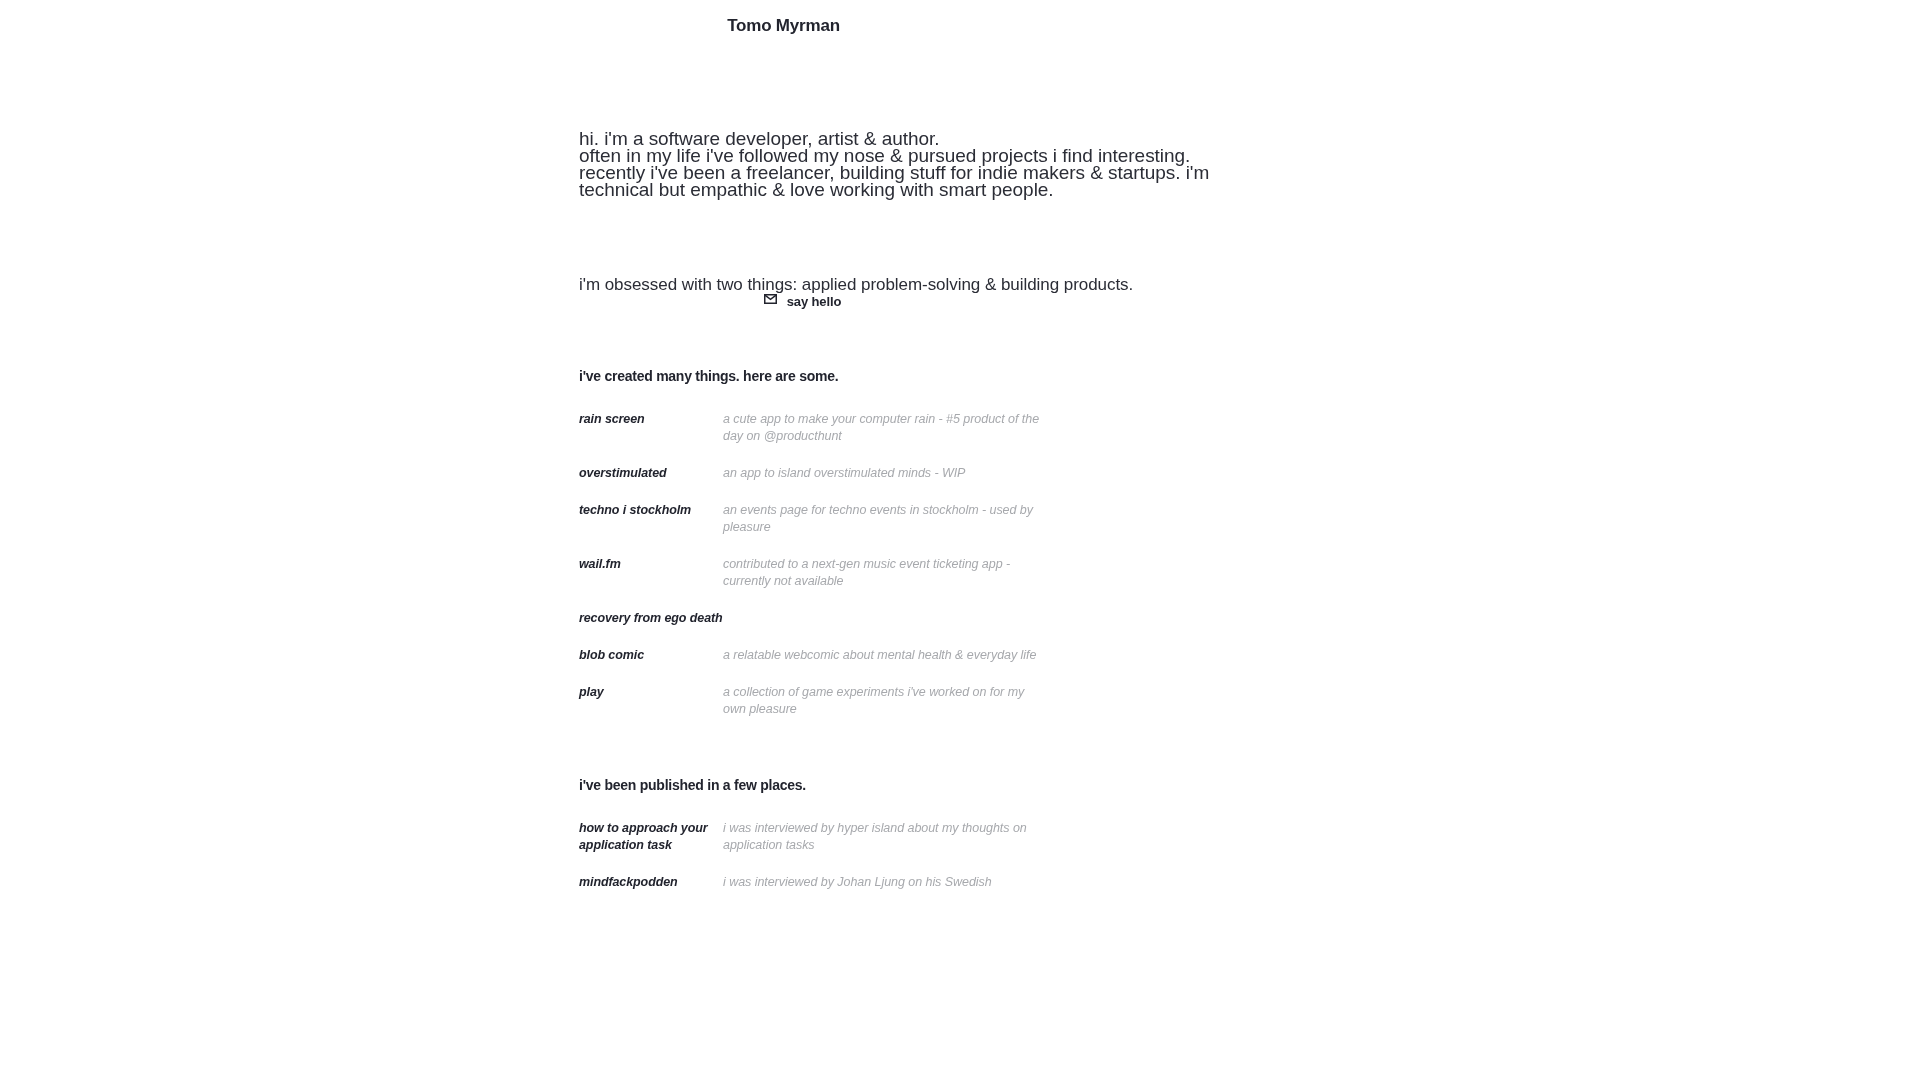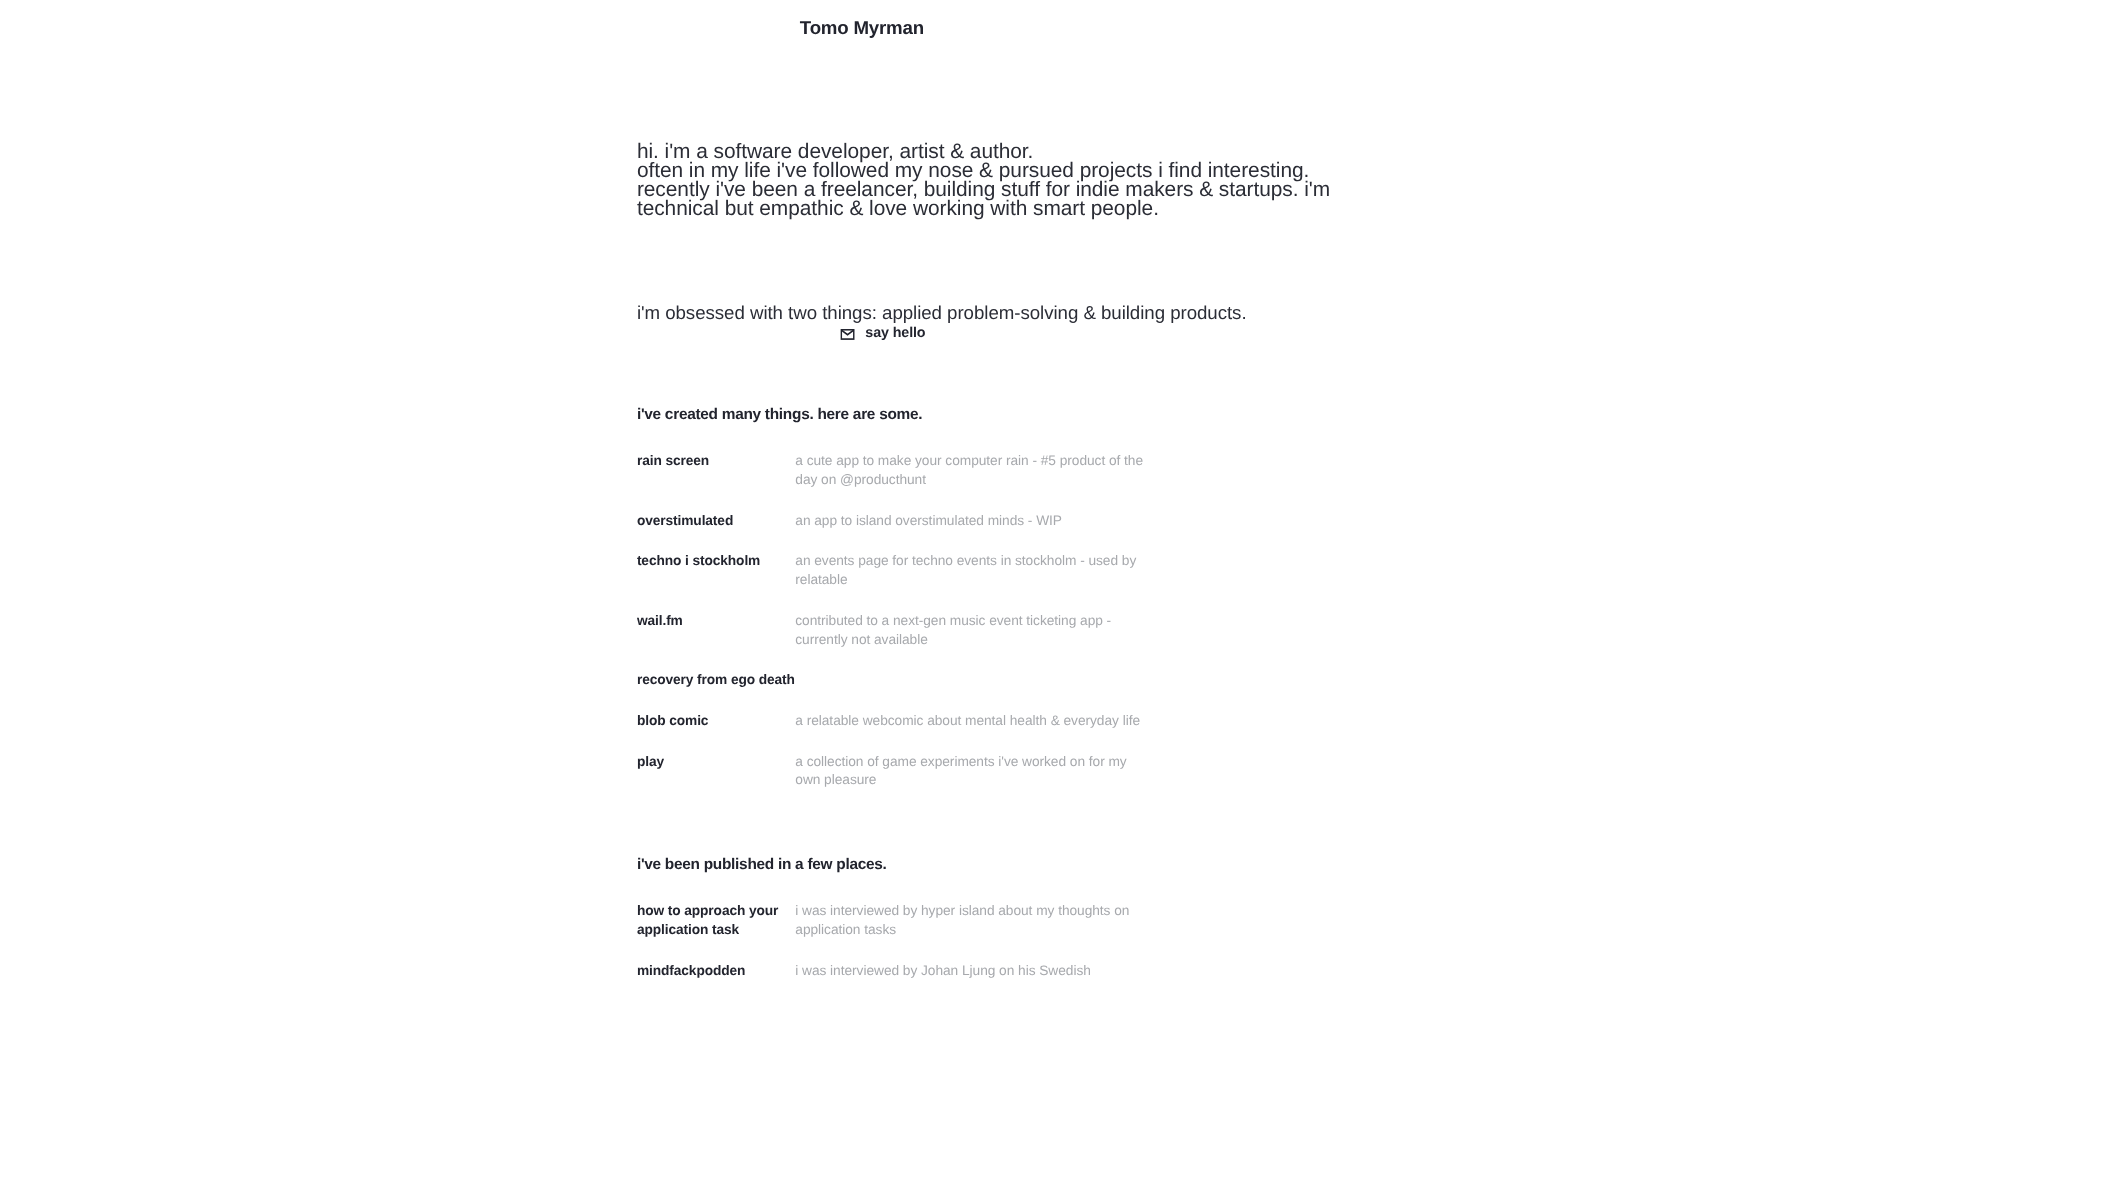--- a/index.html
+++ b/index.html
@@ -65,21 +65,21 @@
   .say-hello-wrap {
     position: absolute;
     top: 294px;
     left: 579px;
     width: 410px;
     display: flex;
     justify-content: center;
   }
   .say-hello {
     display: inline-flex;
-    align-items: flex-end;
+    align-items: flex-start;
     gap: 10px;
     text-decoration: none;
     color: #22242e;
     cursor: pointer;
     margin-left: 37px;
   }
   .envelope-icon {
     display: inline-block;
     width: 13px;
     height: 10px;
@@ -103,21 +103,21 @@
   #section-published { top: 777px; }
 
   .section-heading {
     font-size: 14px;
     font-weight: 700;
     letter-spacing: -0.25px;
     color: #22242e;
     margin: 0 0 27px 0;
   }
 
-  .entry-list { display: block; }
+  .entry-list { display: block; font-style: italic; }
 
   .entry {
     display: flex;
     align-items: flex-start;
     margin-bottom: 20px;
     cursor: pointer;
   }
   .entry:last-child { margin-bottom: 0; }
 
   .entry-name {
@@ -172,21 +172,21 @@
       <div class="entry">
         <div class="entry-name">rain screen</div>
         <div class="entry-desc">a cute app to make your computer rain - #5 product of the day on @producthunt</div>
       </div>
       <div class="entry">
         <div class="entry-name">overstimulated</div>
         <div class="entry-desc">an app to island overstimulated minds - WIP</div>
       </div>
       <div class="entry">
         <div class="entry-name">techno i stockholm</div>
-        <div class="entry-desc">an events page for techno events in stockholm - used by relatable</div>
+        <div class="entry-desc">an events page for techno events in stockholm - used by pleasure</div>
       </div>
       <div class="entry">
         <div class="entry-name">wail.fm</div>
         <div class="entry-desc">contributed to a next-gen music event ticketing app - currently not available</div>
       </div>
       <div class="entry">
         <div class="entry-name">recovery from ego death</div>
       </div>
       <div class="entry">
         <div class="entry-name">blob comic</div>

